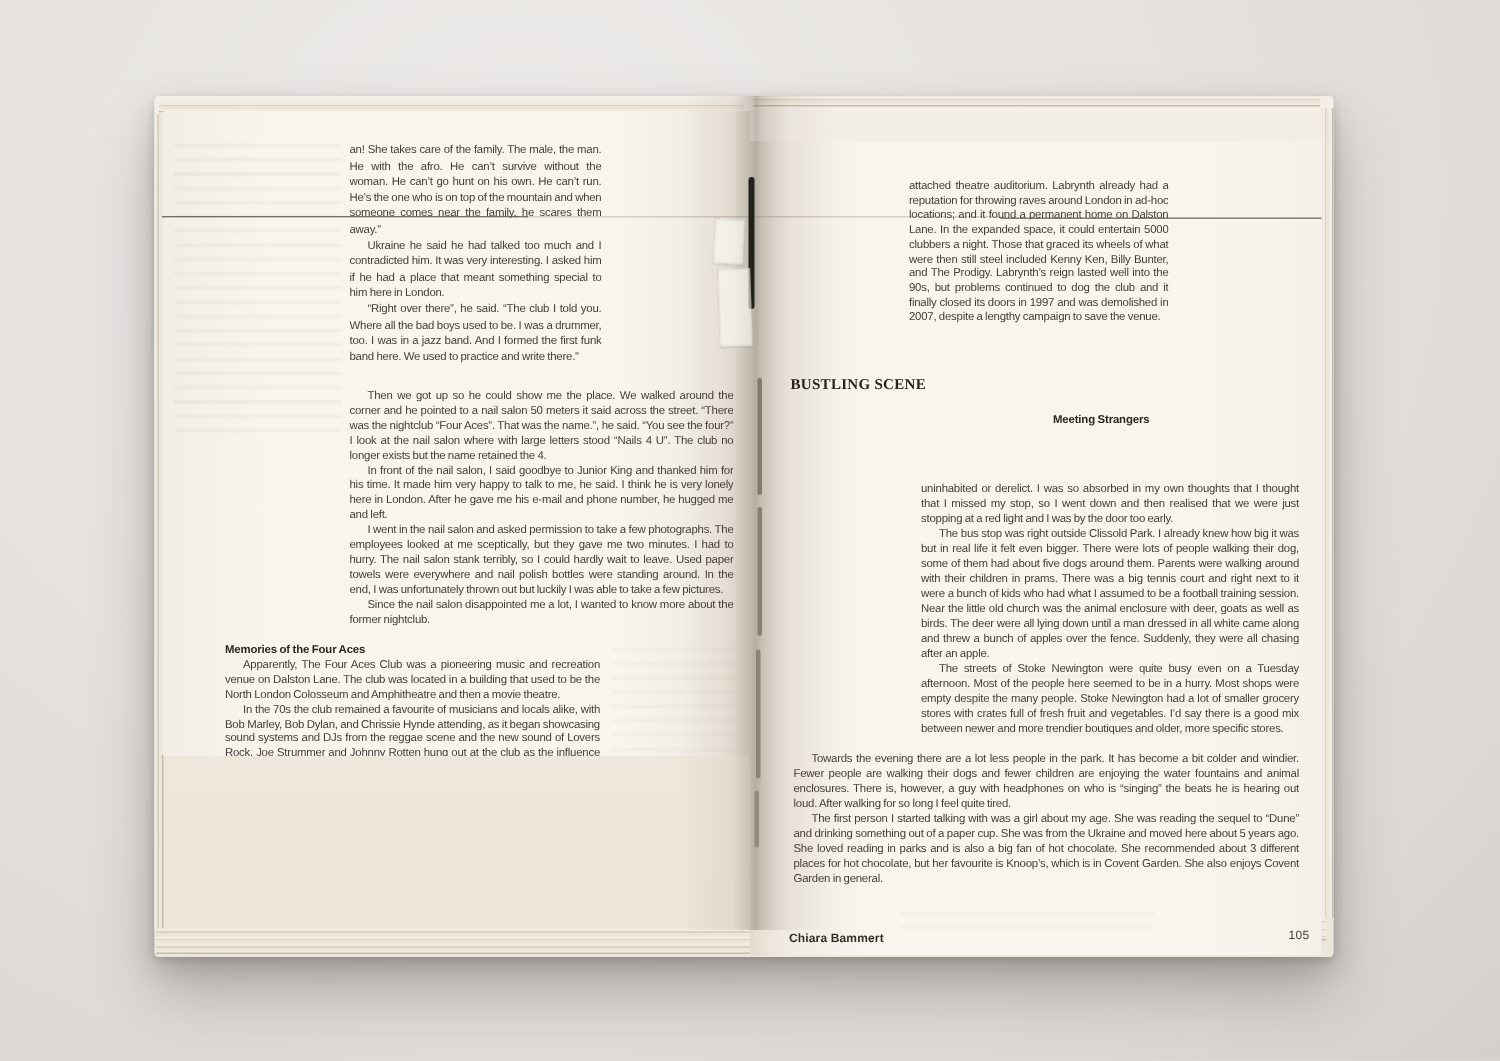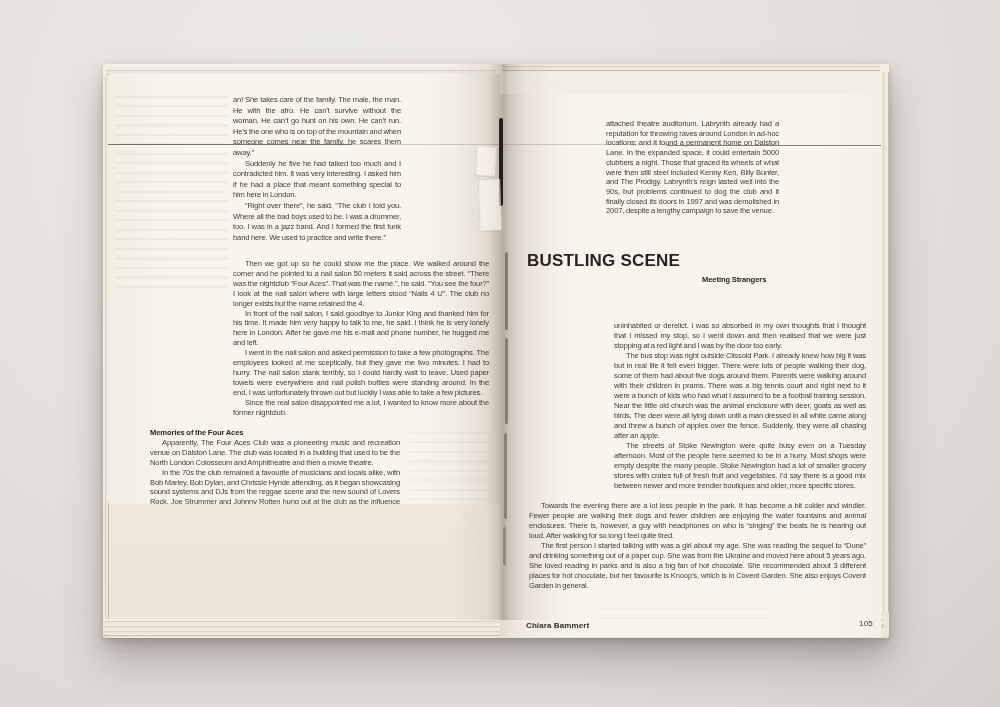--- a/index.html
+++ b/index.html
@@ -17,21 +17,21 @@
   .stack{position:absolute;}
   .stack-h{background:repeating-linear-gradient(to bottom,#f1ebe1 0 2px,#d9d1c2 2px 3px,#ece5d9 3px 5px);border-bottom:1px solid #c6bcab;}
   .stack-v{background:repeating-linear-gradient(to right,#f1ebe1 0 2px,#d9d1c2 2px 3px,#ece5d9 3px 5px);border-right:1px solid #c6bcab;}
   .gutter{position:absolute;left:452px;top:64px;width:104px;height:556px;z-index:4;pointer-events:none;
     background:linear-gradient(to right,rgba(120,108,92,0) 0%,rgba(120,108,92,0.10) 35%,rgba(90,80,66,0.26) 47%,rgba(70,62,50,0.30) 50%,rgba(90,80,66,0.22) 54%,rgba(120,108,92,0.08) 70%,rgba(120,108,92,0) 100%);}
   .p-blk{position:absolute;z-index:5;color:#433d35;font-size:7.6px;line-height:10.6px;
     letter-spacing:-0.15px;word-spacing:-0.3px;text-align:justify;overflow:hidden;}
   .p-blk p{margin:0;}
   .p-blk p.ind{text-indent:12px;}
   .h-inline{font-weight:bold;color:#2b2620;letter-spacing:-0.1px;}
-  .big-header{position:absolute;z-index:5;font-size:17px;font-weight:bold;color:#28231e;letter-spacing:0.2px;}
+  .big-header{position:absolute;z-index:5;font-size:10px;font-weight:bold;color:#28231e;letter-spacing:0.2px;font-family:Liberation Serif, serif;}
   .footer-num{position:absolute;z-index:5;font-size:8px;color:#433d35;letter-spacing:0.2px;}
   .footer-author{position:absolute;z-index:5;font-size:8px;font-weight:bold;color:#332e28;letter-spacing:0.1px;}
   .ghost{position:absolute;z-index:3;pointer-events:none;opacity:0.5;filter:blur(0.7px);
     background:repeating-linear-gradient(to bottom,rgba(105,94,80,0.12) 0 2px,rgba(105,94,80,0) 2px 9.5px);}
   .crease{position:absolute;height:1px;z-index:6;pointer-events:none;}
   .crease-hl{position:absolute;height:1px;z-index:6;background:rgba(255,255,255,0.45);pointer-events:none;}
   .bind{position:absolute;z-index:7;border-radius:2px;}
   .tape{position:absolute;z-index:8;background:rgba(252,250,246,0.62);
     box-shadow:0 0 2px rgba(120,110,95,0.35) inset,0 1px 1px rgba(120,110,95,0.15);}
 </style>
@@ -49,29 +49,29 @@
   <div class="stack stack-v" style="left:881px;top:72px;width:7px;height:540px;"></div>
   <div class="stack stack-v" style="left:103px;top:76px;width:5px;height:543px;"></div>
 
   <div class="page page-left">
 
     <div class="ghost" style="left:8px;top:22px;width:112px;height:196px;"></div>
     <div class="ghost" style="left:300px;top:358px;width:84px;height:176px;opacity:0.38;"></div>
 
     <div class="p-blk" style="left:125px;top:21px;width:168px;max-height:172px;">
       <p>an! She takes care of the family. The male, the man. He with the afro. He can’t survive without the woman. He can’t go hunt on his own. He can’t run. He’s the one who is on top of the mountain and when someone comes near the family, he scares them away.”</p>
-      <p class="ind">Suddenly he five he had talked too much and I contradicted him. It was very interesting. I asked him if he had a place that meant something special to him here in London.</p>
+      <p class="ind">Ukraine he said he had talked too much and I contradicted him. It was very interesting. I asked him if he had a place that meant something special to him here in London.</p>
       <p class="ind">“Right over there”, he said. “The club I told you. Where all the bad boys used to be. I was a drummer, too. I was in a jazz band. And I formed the first funk band here. We used to practice and write there.”</p>
     </div>
 
     <div class="p-blk" style="left:125px;top:185px;width:256px;max-height:176px;line-height:9.9px;">
       <p class="ind">Then we got up so he could show me the place. We walked around the corner and he pointed to a nail salon 50 meters it said across the street. “There was the nightclub “Four Aces”. That was the name.”, he said. “You see the four?” I look at the nail salon where with large letters stood “Nails 4 U”. The club no longer exists but the name retained the 4.</p>
       <p class="ind">In front of the nail salon, I said goodbye to Junior King and thanked him for his time. It made him very happy to talk to me, he said. I think he is very lonely here in London. After he gave me his e-mail and phone number, he hugged me and left.</p>
       <p class="ind">I went in the nail salon and asked permission to take a few photographs. The employees looked at me sceptically, but they gave me two minutes. I had to hurry. The nail salon stank terribly, so I could hardly wait to leave. Used paper towels were everywhere and nail polish bottles were standing around. In the end, I was unfortunately thrown out but luckily I was able to take a few pictures.</p>
-      <p class="ind">Since the real salon disappointed me a lot, I wanted to know more about the former nightclub.</p>
+      <p class="ind">Since the nail salon disappointed me a lot, I wanted to know more about the former nightclub.</p>
     </div>
 
     <div class="p-blk" style="left:42px;top:354px;width:250px;max-height:182px;line-height:9.9px;">
       <p class="h-inline">Memories of the Four Aces</p>
       <p class="ind">Apparently, The Four Aces Club was a pioneering music and recreation venue on Dalston Lane. The club was located in a building that used to be the North London Colosseum and Amphitheatre and then a movie theatre.</p>
       <p class="ind">In the 70s the club remained a favourite of musicians and locals alike, with Bob Marley, Bob Dylan, and Chrissie Hynde attending, as it began showcasing sound systems and DJs from the reggae scene and the new sound of Lovers Rock. Joe Strummer and Johnny Rotten hung out at the club as the influence of reggae on the punk scene was becoming evident. This music scene continued into the early 80s, until the Thatcher government and their ‘divisionist’ politics arrived. The racial tensions were building in up the area, and the harmony the club had previously experienced was dissipating, as it became a target for police, who arrested and harassed both clientele and owner Newton Dunbar.</p>
       <p class="ind">This changed in the late 80s, when a new night club called Labrynth – with a predominantly white audience – took down the Four Aces club and</p>
     </div>
 
     <div class="footer-num" style="left:28px;top:521px;">104</div>

